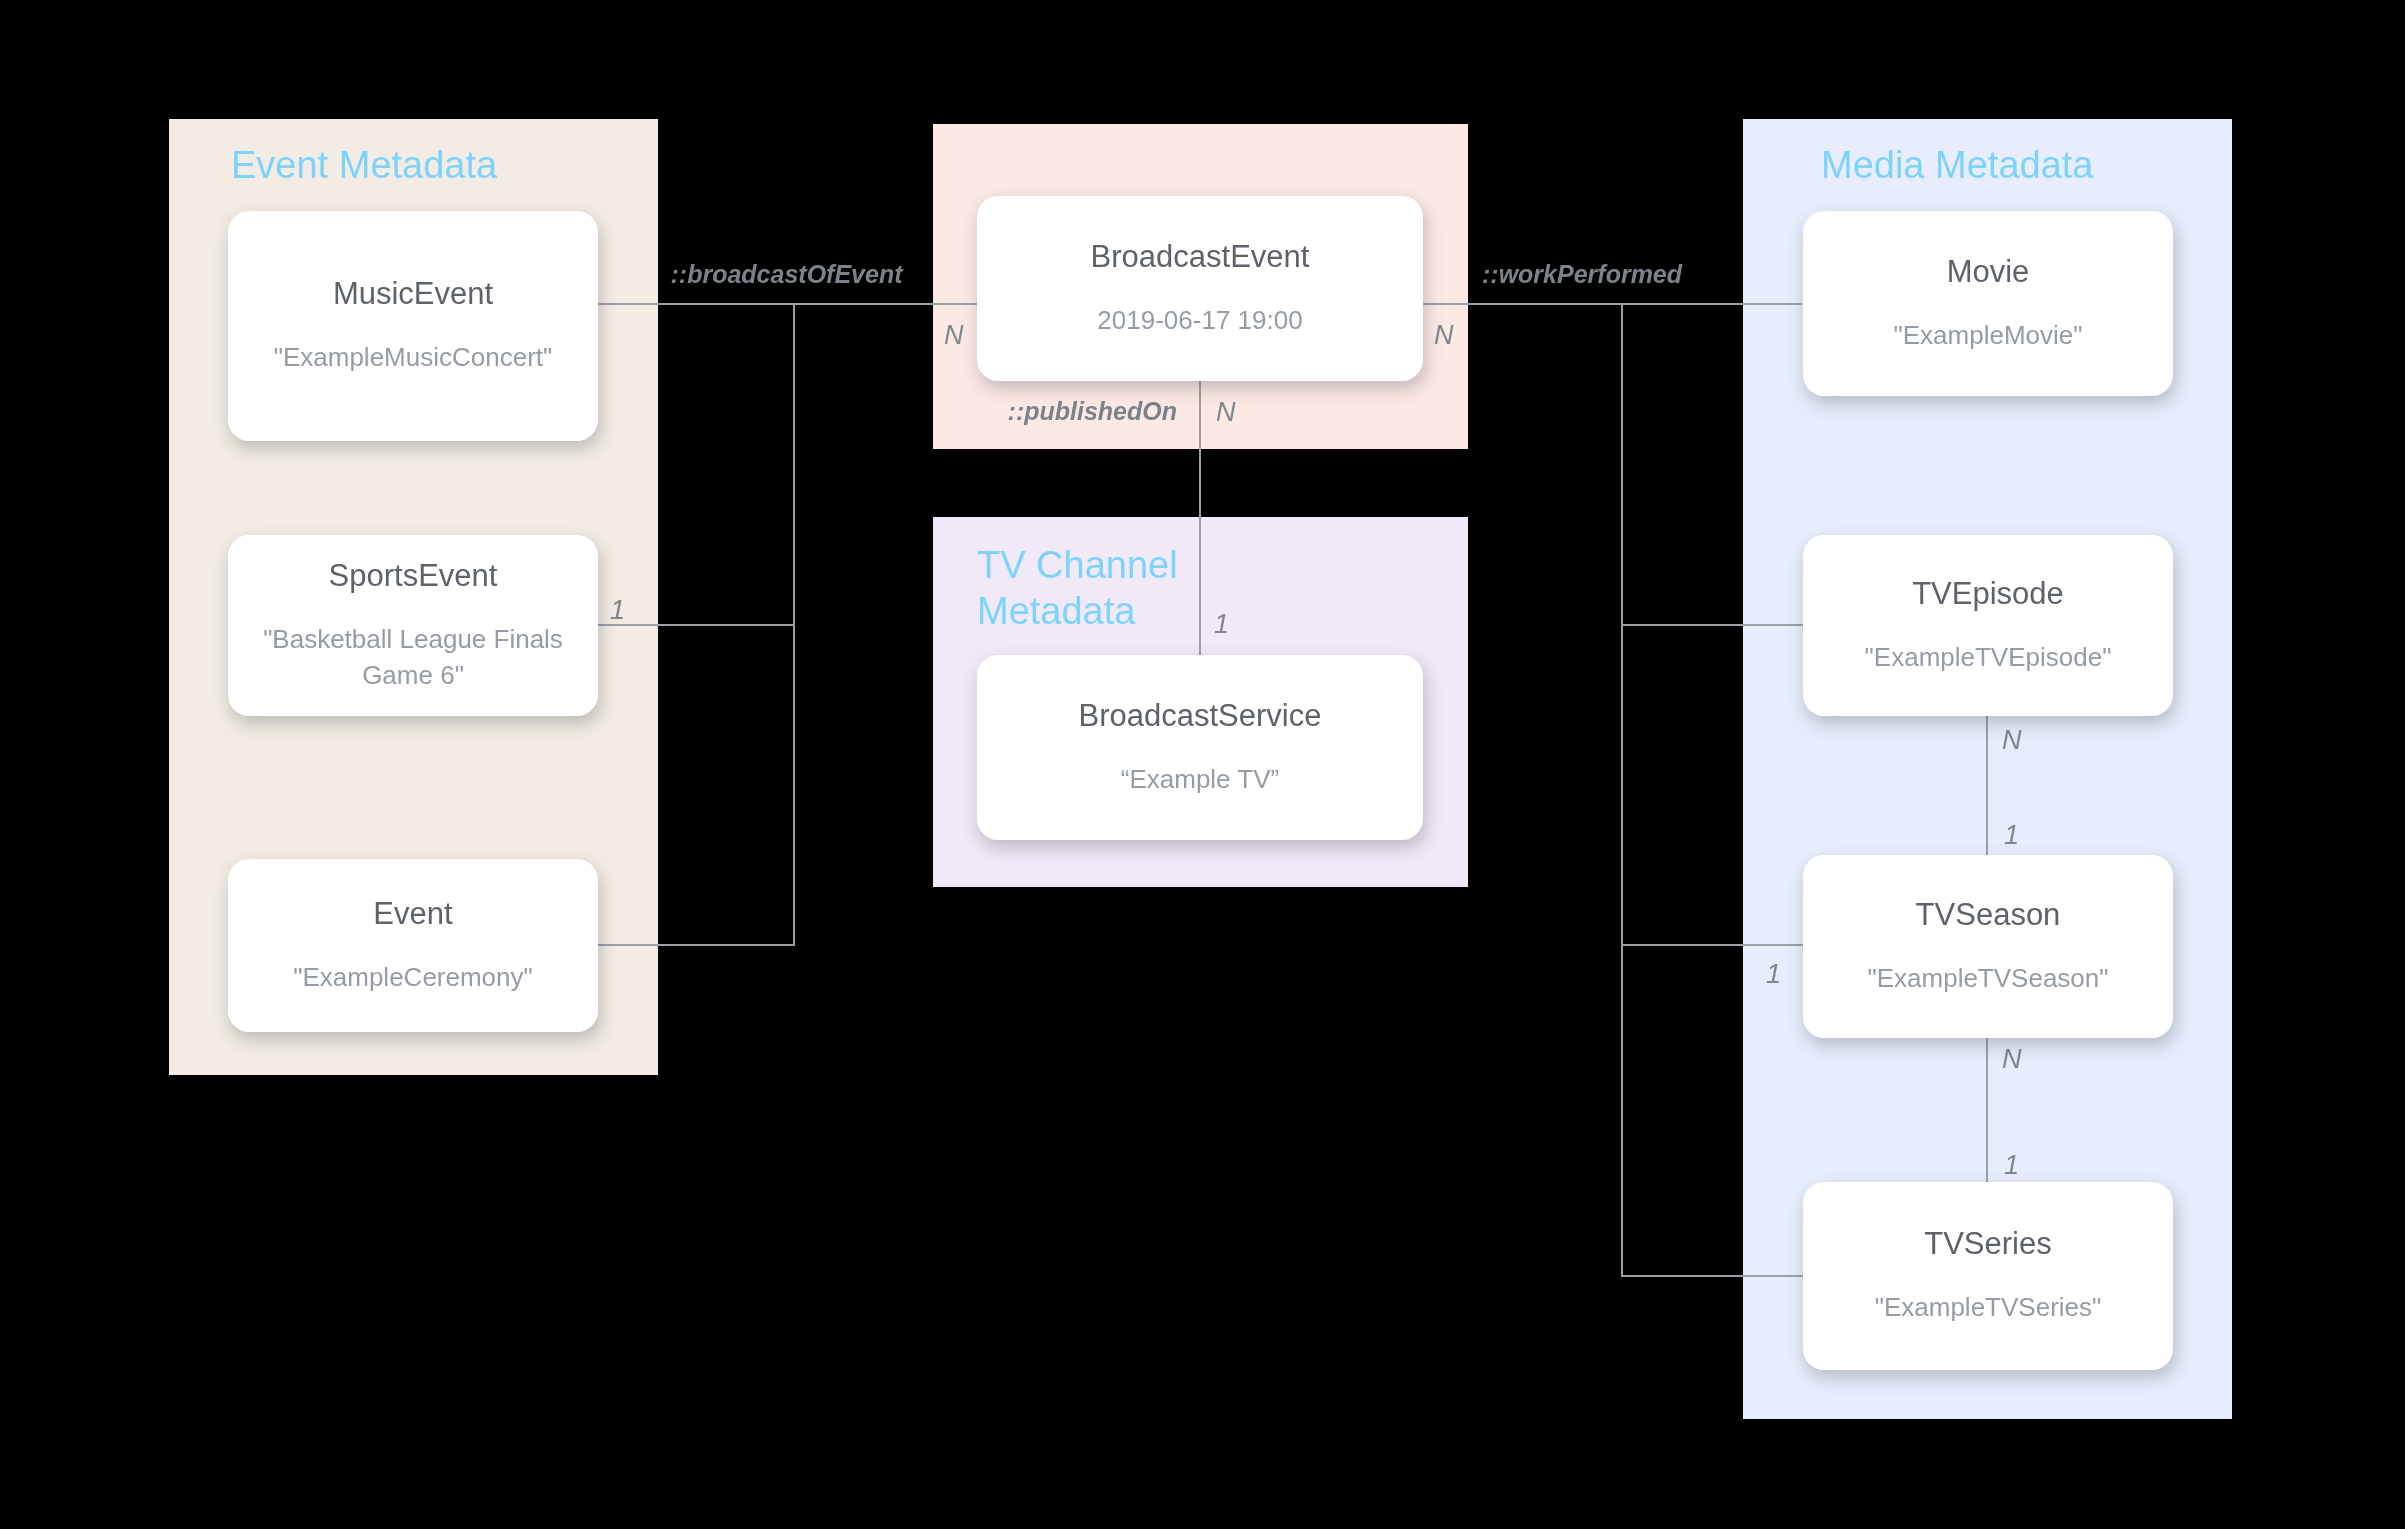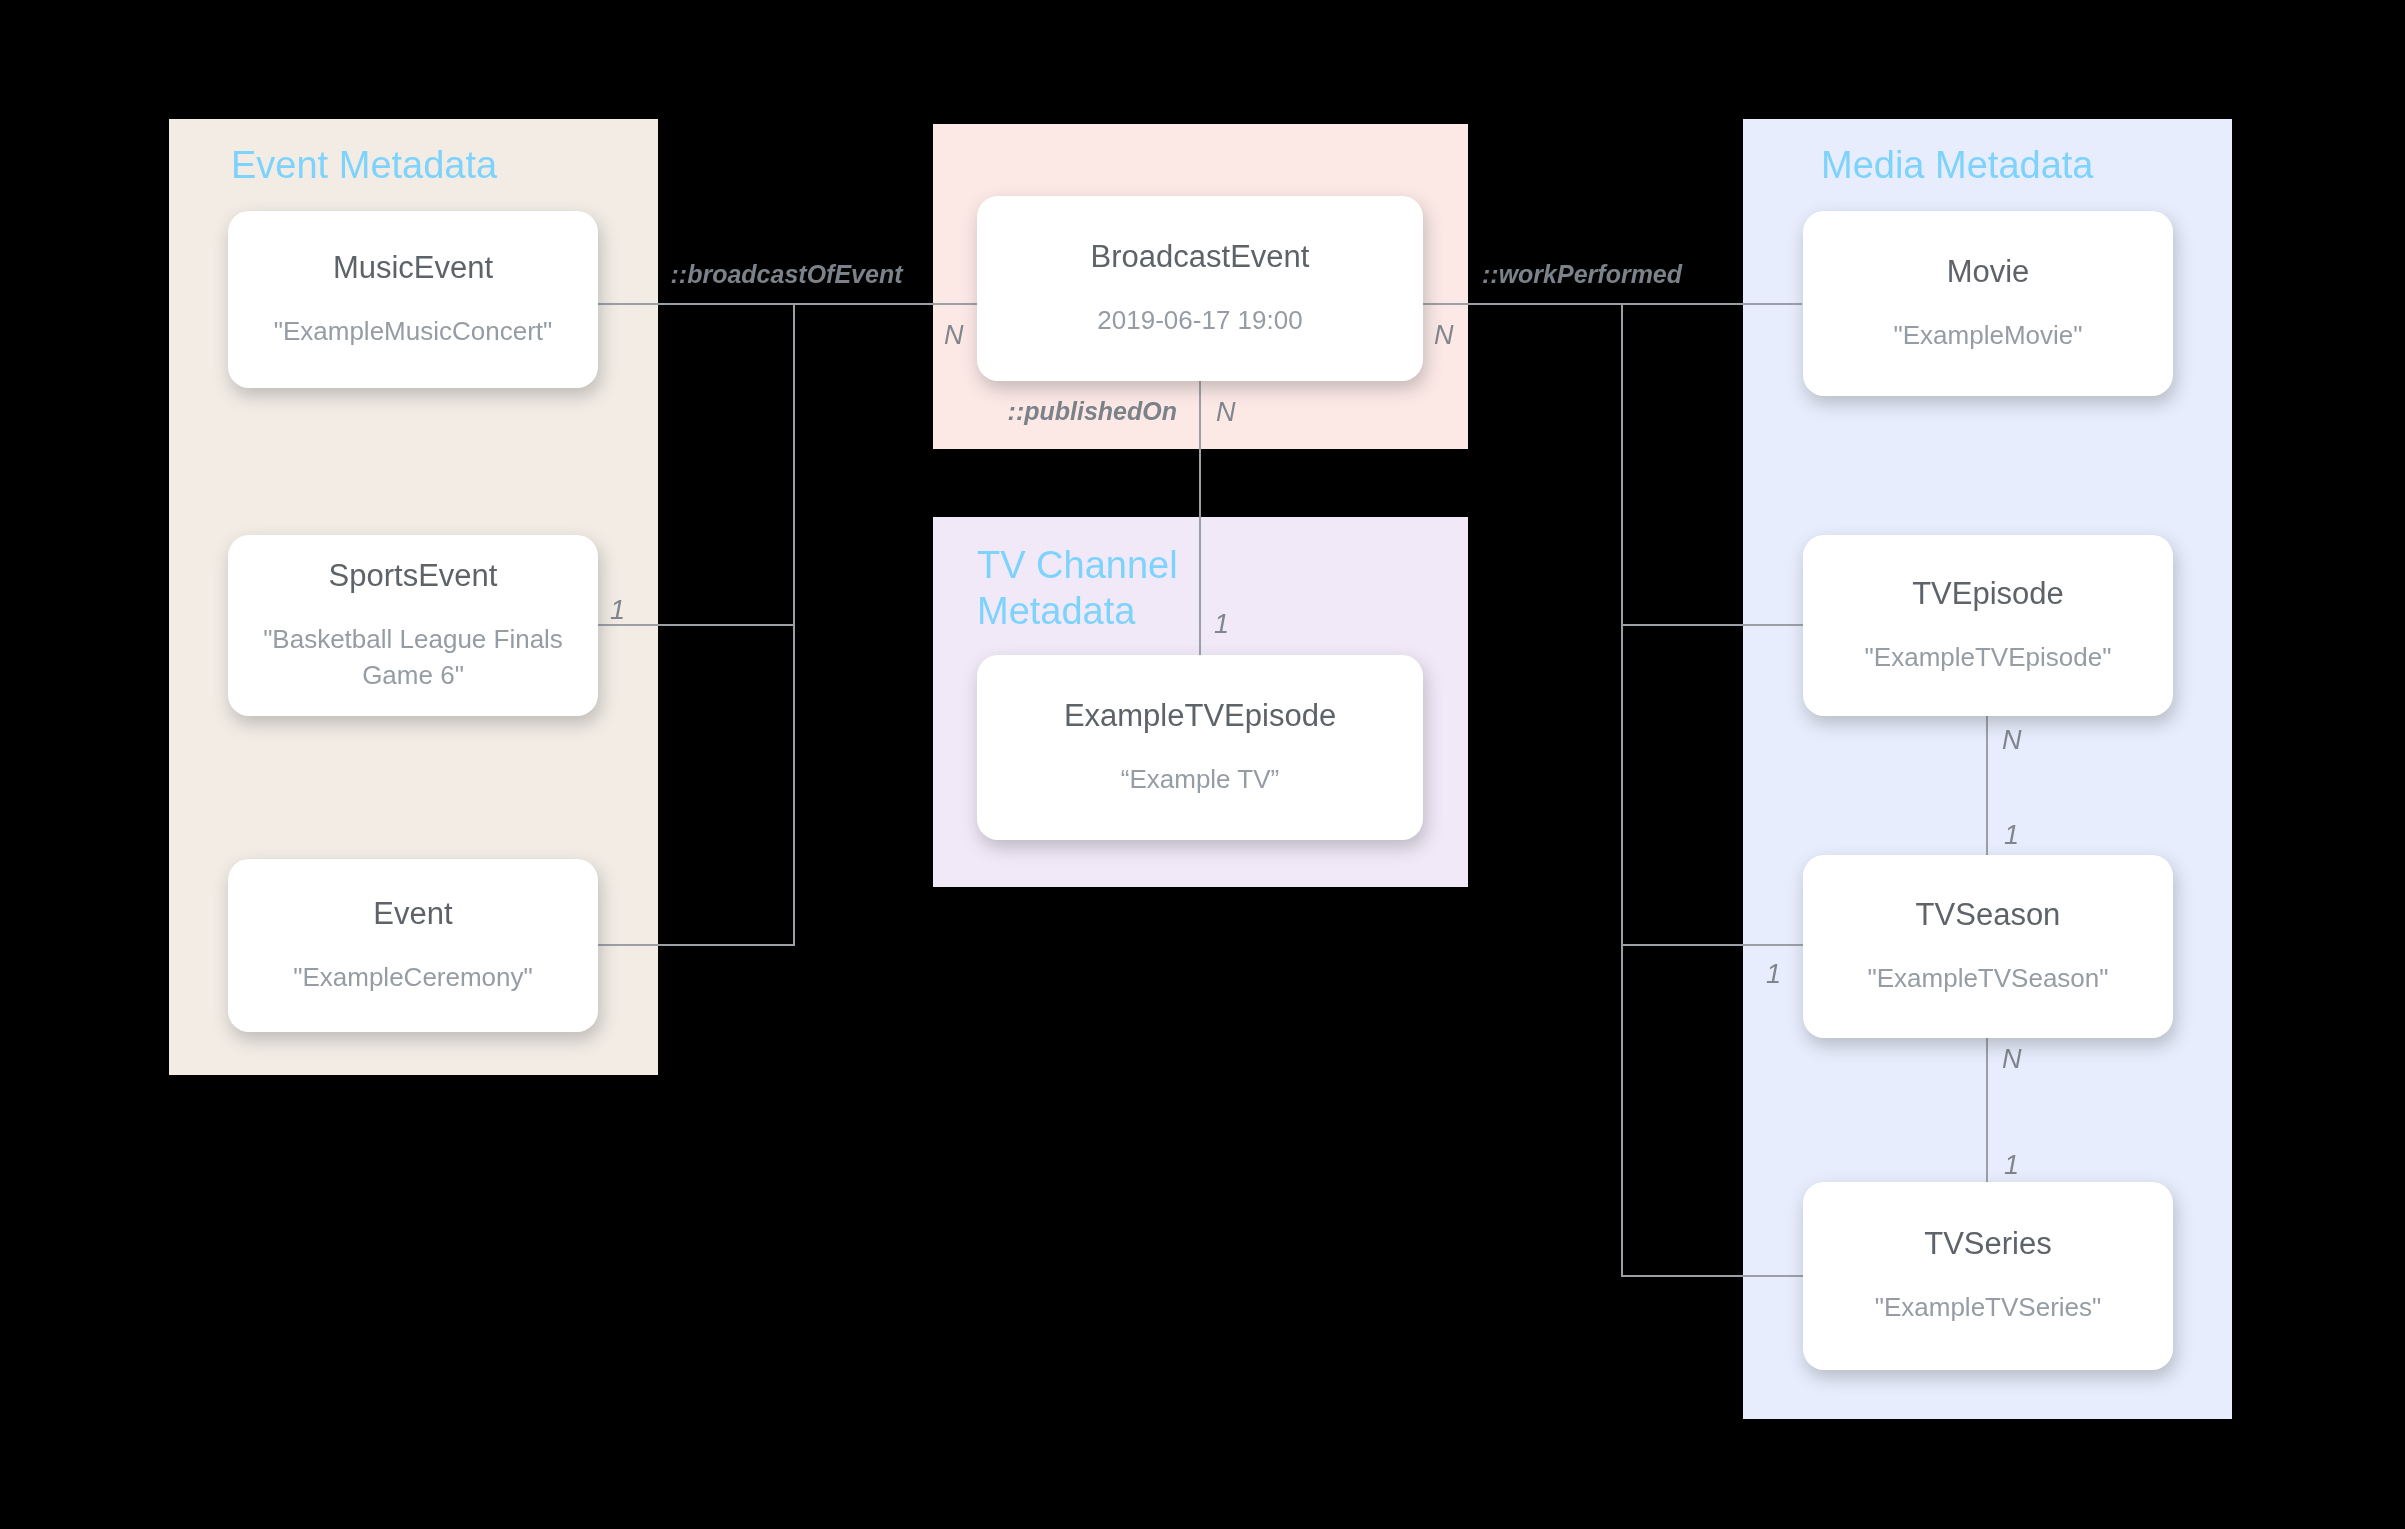--- a/index.html
+++ b/index.html
@@ -86,21 +86,21 @@
     display: flex;
     flex-direction: column;
     align-items: center;
     justify-content: center;
     text-align: center;
     gap: 27px;
   }
   .card-title { font-size: 31px; color: #5d6369; }
   .card-value { font-size: 26px; color: #969ca3; line-height: 1.4; max-width: 330px; }
 
-  .card-music    { left: 228px;  top: 211px;  width: 370px; height: 177px; }
+  .card-music    { left: 228px;  top: 211px;  width: 370px; height: 230px; }
   .card-sports   { left: 228px;  top: 535px;  width: 370px; height: 181px; }
   .card-eventc   { left: 228px;  top: 859px;  width: 370px; height: 173px; }
   .card-bevent   { left: 977px; top: 196px;  width: 446px; height: 185px; }
   .card-bservice { left: 977px; top: 655px;  width: 446px; height: 185px; }
   .card-movie    { left: 1803px; top: 211px;  width: 370px; height: 185px; }
   .card-episode  { left: 1803px; top: 535px;  width: 370px; height: 181px; }
   .card-season   { left: 1803px; top: 855px;  width: 370px; height: 183px; }
   .card-series   { left: 1803px; top: 1182px; width: 370px; height: 188px; }
 </style>
 </head>
@@ -155,21 +155,21 @@
   </div>
   <div class="card card-eventc">
     <div class="card-title">Event</div>
     <div class="card-value">"ExampleCeremony"</div>
   </div>
   <div class="card card-bevent">
     <div class="card-title">BroadcastEvent</div>
     <div class="card-value">2019-06-17 19:00</div>
   </div>
   <div class="card card-bservice">
-    <div class="card-title">ExampleTVEpisode</div>
+    <div class="card-title">BroadcastService</div>
     <div class="card-value">“Example TV”</div>
   </div>
   <div class="card card-movie">
     <div class="card-title">Movie</div>
     <div class="card-value">"ExampleMovie"</div>
   </div>
   <div class="card card-episode">
     <div class="card-title">TVEpisode</div>
     <div class="card-value">"ExampleTVEpisode"</div>
   </div>

